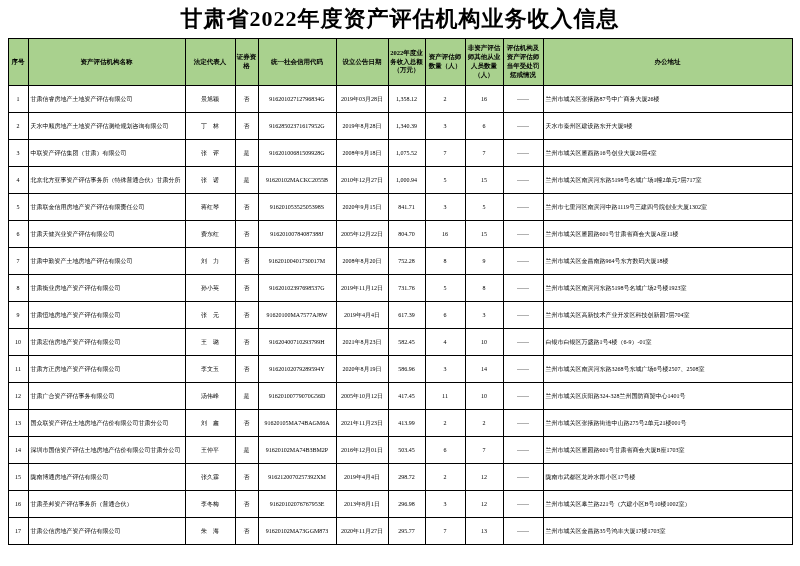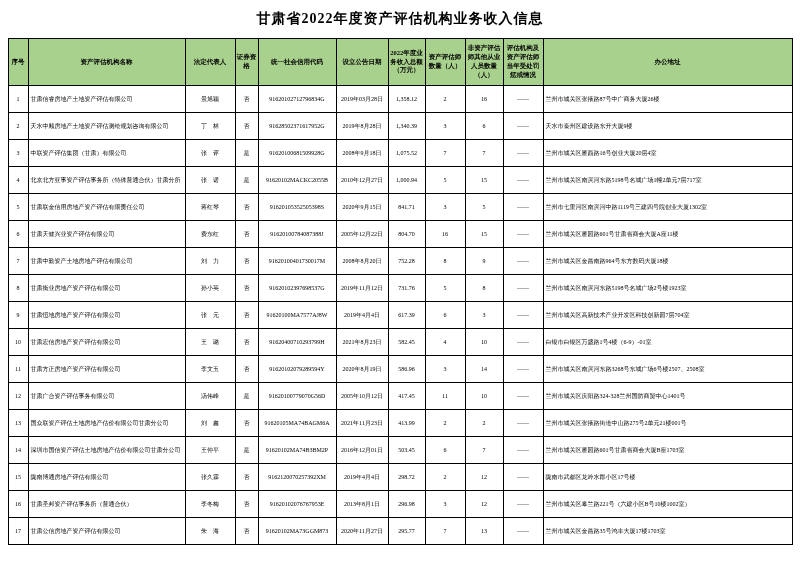--- a/index.html
+++ b/index.html
@@ -2,21 +2,21 @@
 <html><head>
 <meta charset="utf-8">
 <style>
   html,body{margin:0;padding:0;background:#ffffff;}
   .page{
     width:800px;height:566px;background:#ffffff;overflow:hidden;
     font-family:"Liberation Serif","DejaVu Serif",serif;color:#000;
     box-sizing:border-box;padding-top:8px;
   }
   .page-title{
-    text-align:center;font-size:14px;font-weight:700;letter-spacing:1px;
+    text-align:center;font-size:22px;font-weight:700;letter-spacing:1px;
     margin:0 0 8px 0;line-height:22px;
   }
   table.report{
     width:784px;margin:0 auto;border-collapse:collapse;table-layout:fixed;
   }
   table.report th, table.report td{
     border:1px solid #000;padding:1px 2px;vertical-align:middle;
     font-size:6px;line-height:1.35;word-break:break-all;overflow:hidden;
   }
   table.report th{

